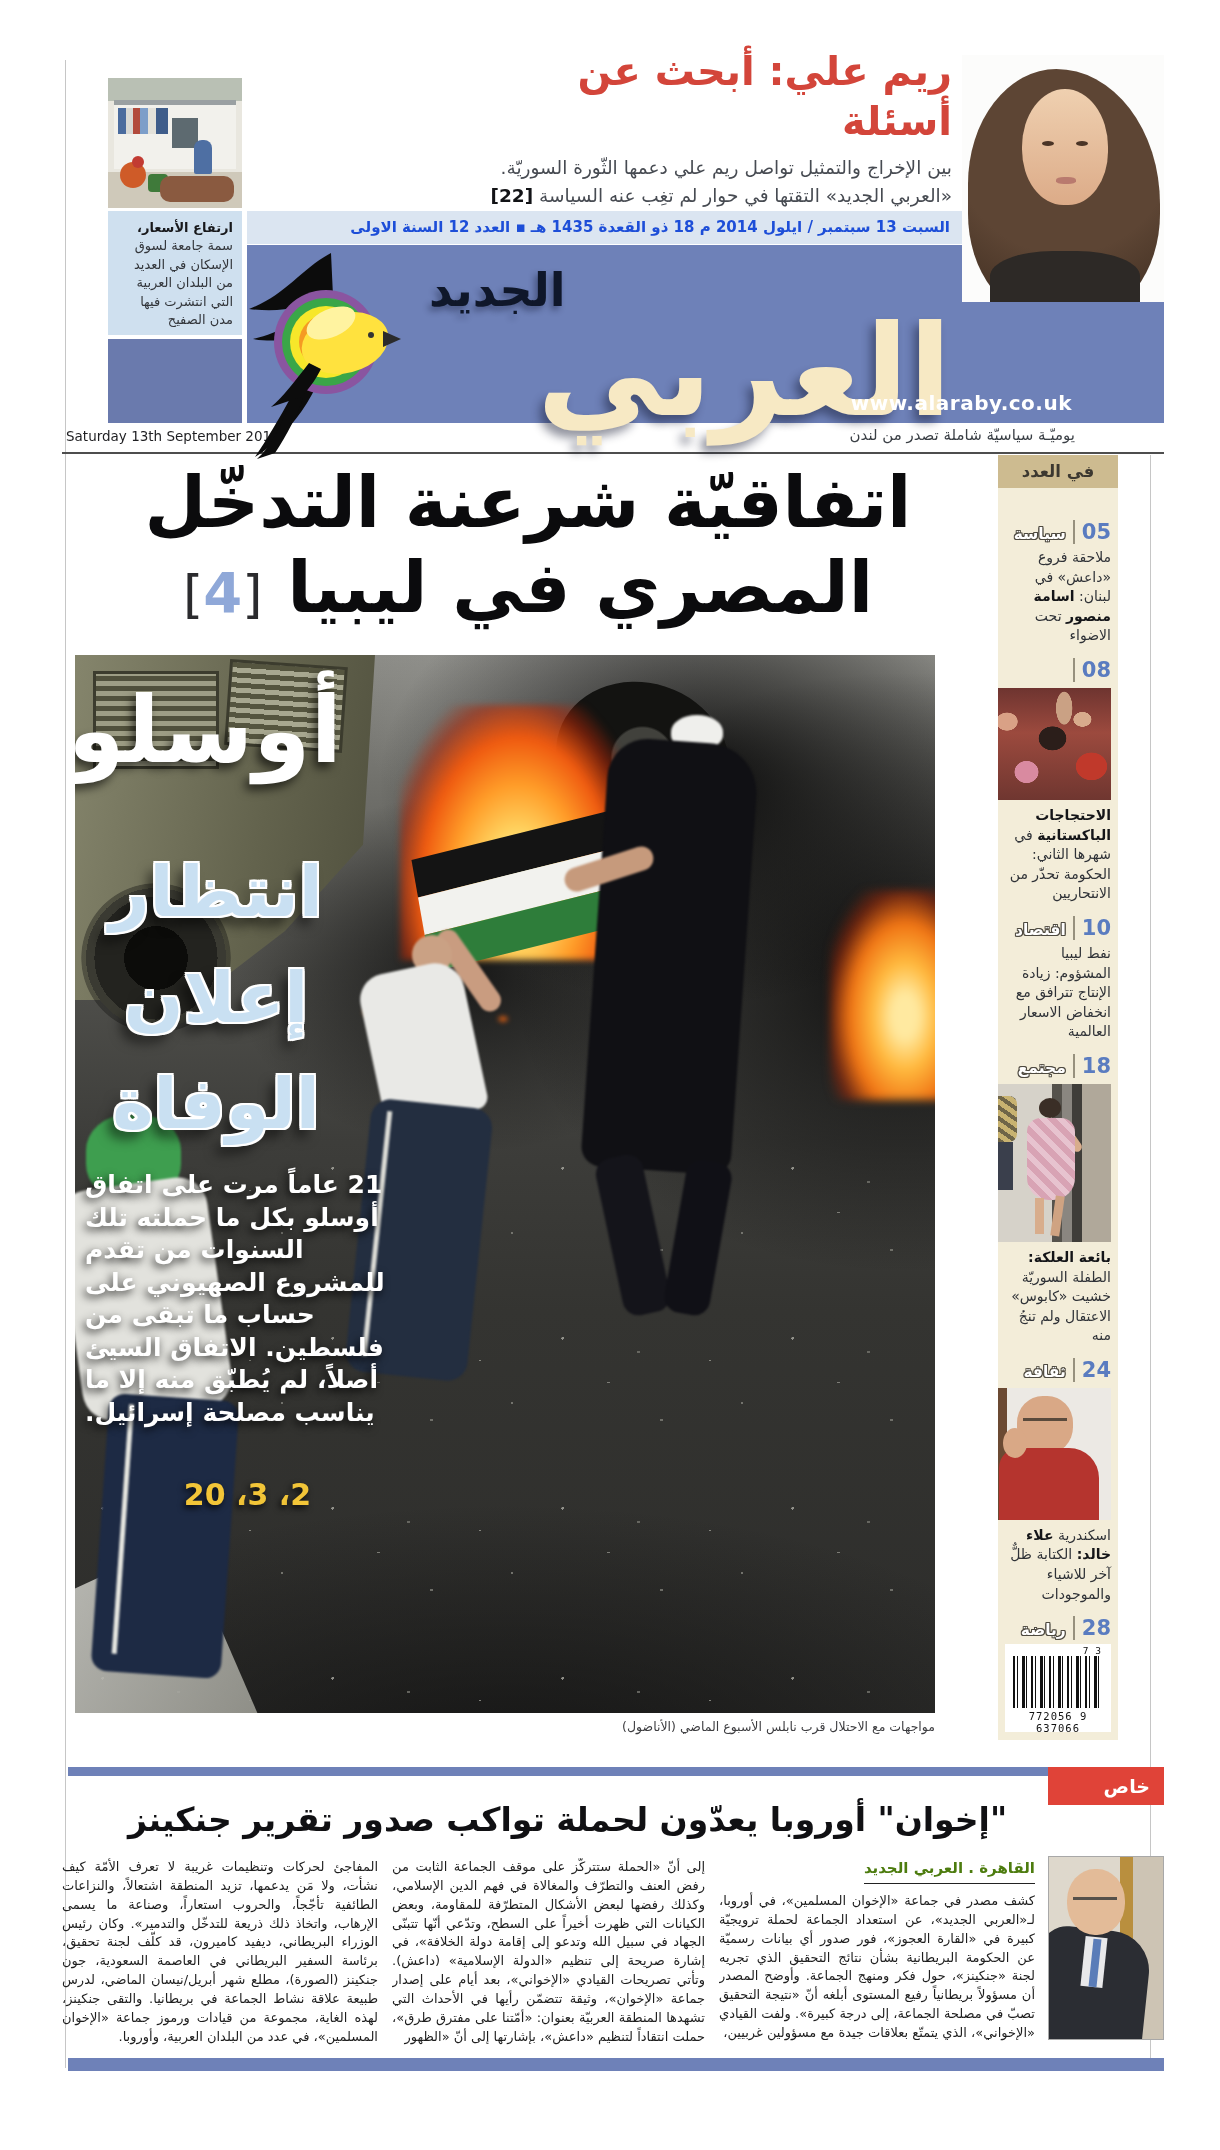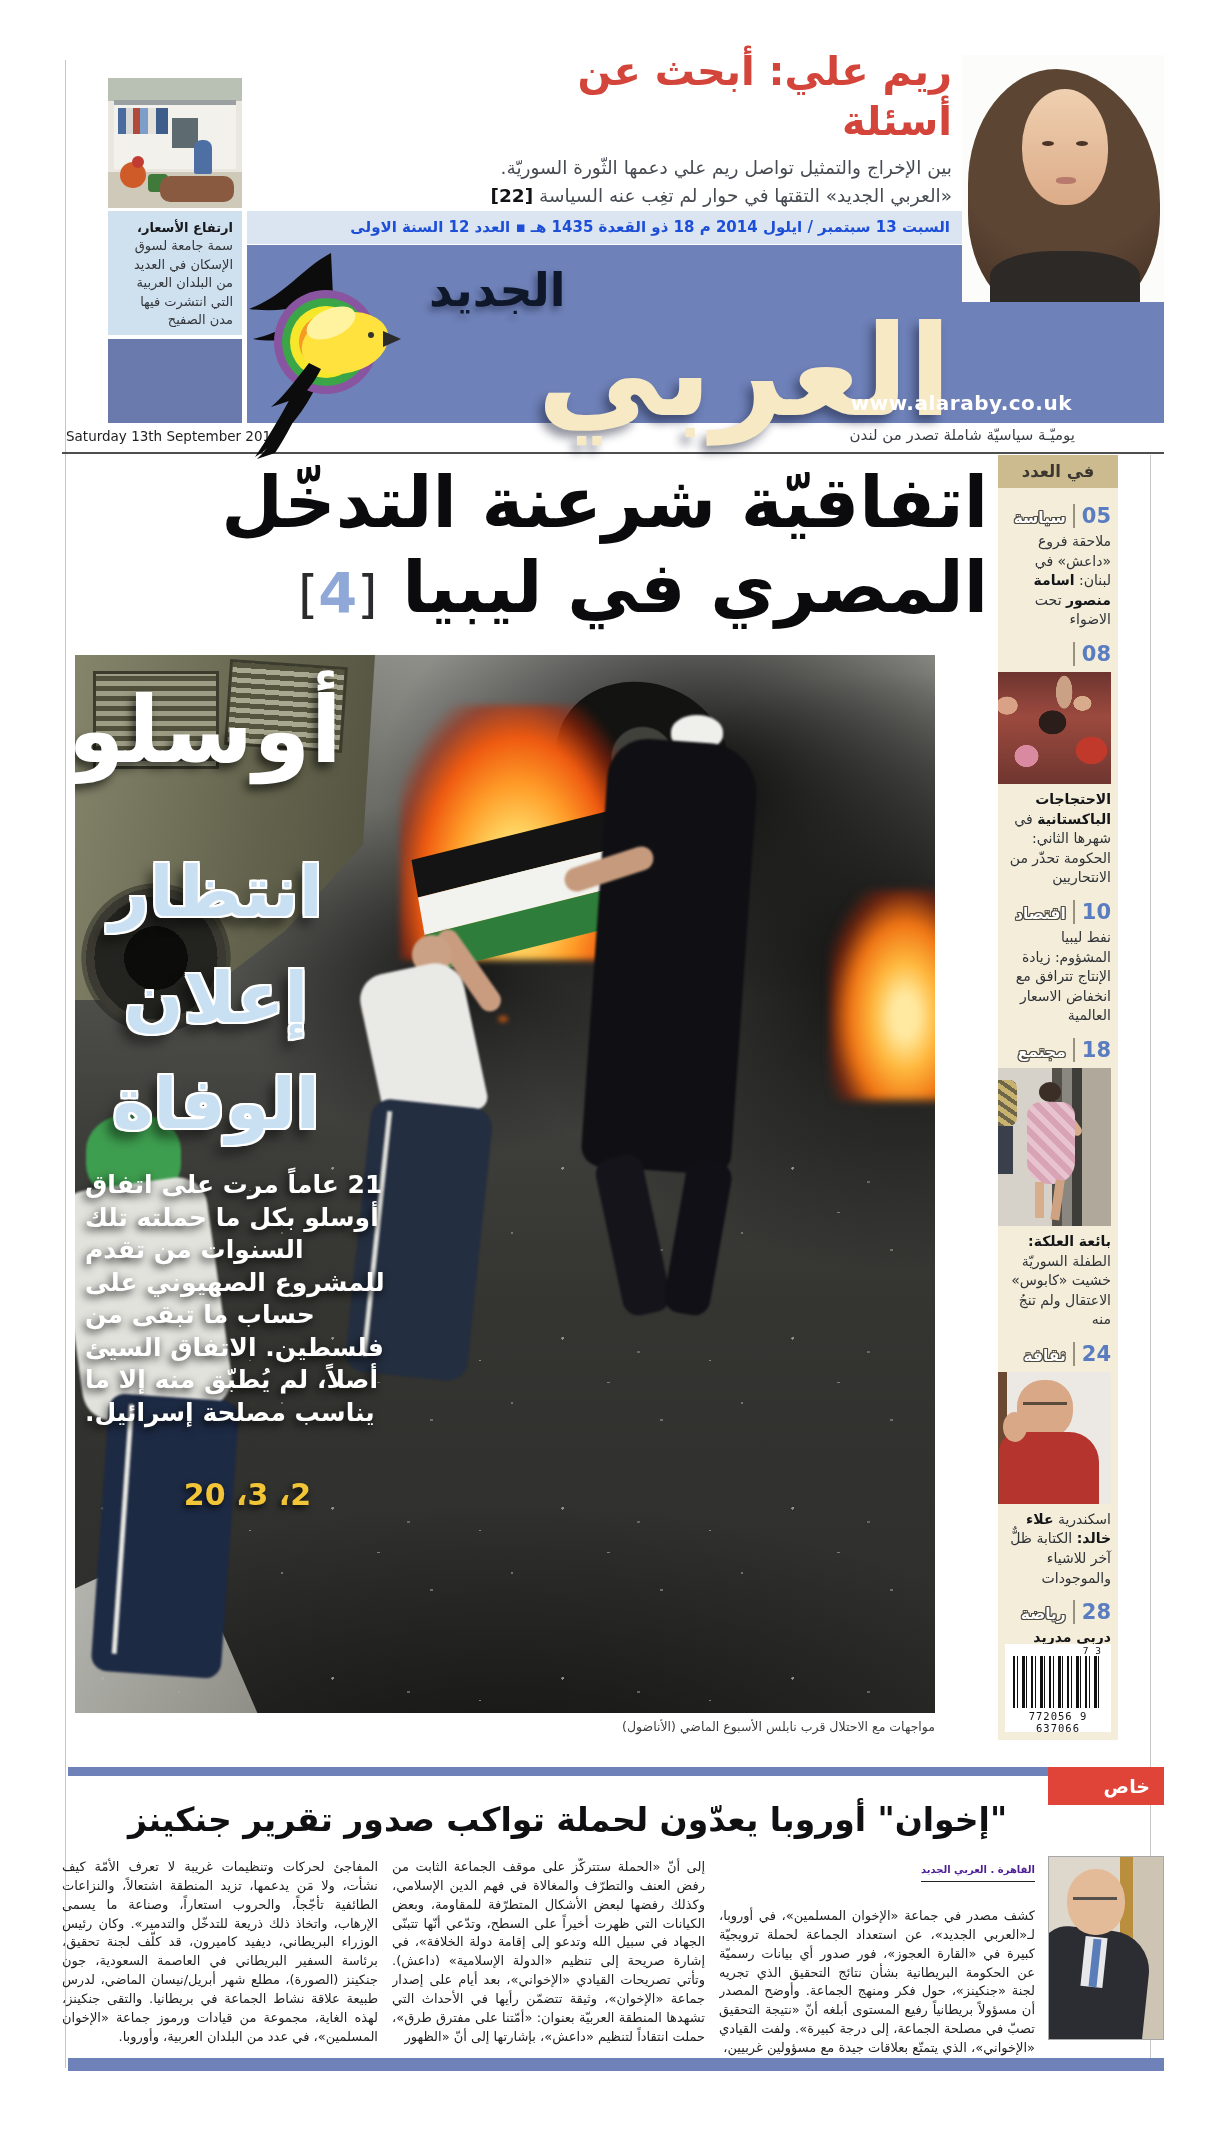--- a/index.html
+++ b/index.html
@@ -54,21 +54,21 @@
   .logo-sub{position:absolute;left:182px;top:18px;font-size:46px;font-weight:bold;color:#0f172a;
     text-shadow:-3px 4px 6px rgba(15,20,45,.4);}
   .logo-url{position:absolute;right:92px;bottom:8px;font-size:20px;font-weight:bold;color:#fff;letter-spacing:.5px;}
   .bird{position:absolute;left:-16px;top:2px;width:190px;height:218px;overflow:visible;}
 
   .date-en{position:absolute;left:66px;top:428px;font-size:13.5px;color:#1f1f22;}
   .tagline{position:absolute;right:145px;top:426px;font-size:15px;color:#3a3f45;}
   .rule-top{position:absolute;left:62px;top:452px;width:1102px;height:2px;background:#4e4e4e;}
 
   
-  .main-headline{position:absolute;left:68px;top:460px;width:920px;text-align:right;color:#0b0b0d;
+  .main-headline{position:absolute;left:68px;top:460px;width:920px;text-align:center;color:#0b0b0d;
     font-weight:bold;line-height:1.2;}
   .mh-l1{font-size:71px;}
   .mh-l2{font-size:71px;}
   .mh-br{font-weight:normal;color:#2b2b2e;font-size:52px;}
   .mh-pg{color:var(--pageRefBlue,#8fa8d8);font-size:56px;}
 
   
   .cover{position:absolute;left:75px;top:655px;width:860px;height:1058px;overflow:hidden;background:#3a3a38;}
   .cp-base{position:absolute;inset:0;background-image:
     radial-gradient(ellipse 420px 300px at 72% 12%, rgba(8,8,8,.96), rgba(10,10,10,0) 75%),
@@ -128,21 +128,21 @@
   .cp-w2{top:196px;} .cp-w3{top:302px;} .cp-w4{top:408px;}
   .cp-body{position:absolute;left:10px;top:514px;width:312px;text-align:left;font-size:25px;font-weight:bold;
     color:#fff;line-height:1.3;z-index:8;text-shadow:-2px 3px 8px rgba(0,0,0,.85);}
   .cp-pages{position:absolute;left:10px;top:822px;width:226px;text-align:right;font-size:30px;font-weight:bold;
     color:var(--yellow,#f2c538);z-index:8;text-shadow:-2px 3px 6px rgba(0,0,0,.8);}
   .cover-caption{position:absolute;right:285px;top:1719px;font-size:12.5px;color:#3d3d40;}
 
   
   .sidebar{position:absolute;left:998px;top:455px;width:120px;height:1285px;background:var(--sidebarBg,#f3edd9);overflow:hidden;}
   .sb-band{height:33px;line-height:33px;background:var(--sidebarBand,#cdbb90);color:#3c3830;font-size:16.5px;font-weight:bold;text-align:center;}
-  .sb-body{padding:4px 7px 100px;}
+  .sb-body{padding:20px 7px 100px;}
   .sb-head{margin:12px 0 4px;text-align:right;}
   .sb-num{color:var(--numBlue,#5a7cc0);font-size:21px;font-weight:bold;border-left:2px solid #97917e;padding-left:7px;}
   .sb-sec{font-size:15.5px;font-weight:bold;color:#fff;margin-right:0;padding-right:7px;
     text-shadow:1px 0 #4e4a40,-1px 0 #4e4a40,0 1px #4e4a40,0 -1px #4e4a40,1px 1px #4e4a40,-1px -1px #4e4a40,1px -1px #4e4a40,-1px 1px #4e4a40;}
   .sb-sec:empty{display:none;}
   .sb-text{font-size:14px;line-height:1.4;color:#2f3237;text-align:right;}
   .sb-text b{color:#141518;}
   .sb-text b:empty{display:none;}
   .sb-photo{width:130px;margin:6px 0;position:relative;overflow:hidden;}
   .ph-protest{height:112px;background-image:
@@ -174,22 +174,22 @@
   .bc-digits{font-family:"DejaVu Sans Mono",monospace;font-size:10.5px;letter-spacing:1px;text-align:center;color:#111;}
   .bc-corner{position:absolute;top:2px;right:8px;font-size:9px;color:#111;letter-spacing:2px;}
 
   
   .bt-bar{position:absolute;left:68px;top:1767px;width:980px;height:9px;background:var(--bandBlue,#6e81b8);}
   .bt-tag{position:absolute;left:1048px;top:1767px;width:116px;height:38px;background:var(--tagRed,#e04338);
     color:#fff;font-size:19px;font-weight:bold;line-height:38px;text-align:right;padding-right:14px;box-sizing:border-box;}
   .bt-headline{position:absolute;left:100px;top:1800px;width:935px;text-align:center;font-size:33px;font-weight:bold;color:#101013;}
   .bt-col{position:absolute;top:1858px;}
   .bt-col1{left:719px;width:316px;} .bt-col2{left:392px;width:313px;} .bt-col3{left:62px;width:316px;}
-  .bt-byline{display:inline-block;font-size:10px;font-weight:bold;color:#4c1d95;padding-bottom:6px;
-    border-bottom:1.5px solid #222;margin-bottom:25px;}
+  .bt-byline{display:inline-block;font-size:15px;font-weight:bold;color:#4d7c0f;padding-bottom:6px;
+    border-bottom:1.5px solid #222;margin-bottom:8px;}
   .bt-text{font-size:13px;line-height:1.45;text-align:justify;color:#1e1e1e;max-height:200px;overflow:hidden;}
   .bt-photo{position:absolute;left:1048px;top:1856px;width:116px;height:184px;border:1px solid #a8a8a8;
     box-sizing:border-box;background:linear-gradient(90deg,#ded8cc 0 62%,#b98f3e 62% 74%,#cdc4b4 74%);overflow:hidden;}
   .jp-head{position:absolute;left:18px;top:12px;width:58px;height:66px;border-radius:48%;background:#e3bb98;}
   .jp-glasses{position:absolute;left:24px;top:40px;width:44px;height:8px;border-top:3px solid #55504a;}
   .jp-suit{position:absolute;left:-12px;top:72px;width:110px;height:120px;border-radius:26px 40px 0 0;background:#2b2d33;transform:rotate(6deg);}
   .jp-shirt{position:absolute;left:34px;top:80px;width:22px;height:50px;background:#e8e8ea;transform:rotate(6deg);}
   .jp-tie{position:absolute;left:42px;top:82px;width:8px;height:48px;background:#5a7cb8;transform:rotate(6deg);}
   .bb-bar{position:absolute;left:68px;top:2058px;width:1096px;height:13px;background:var(--bandBlue,#6e81b8);}
 </style>

